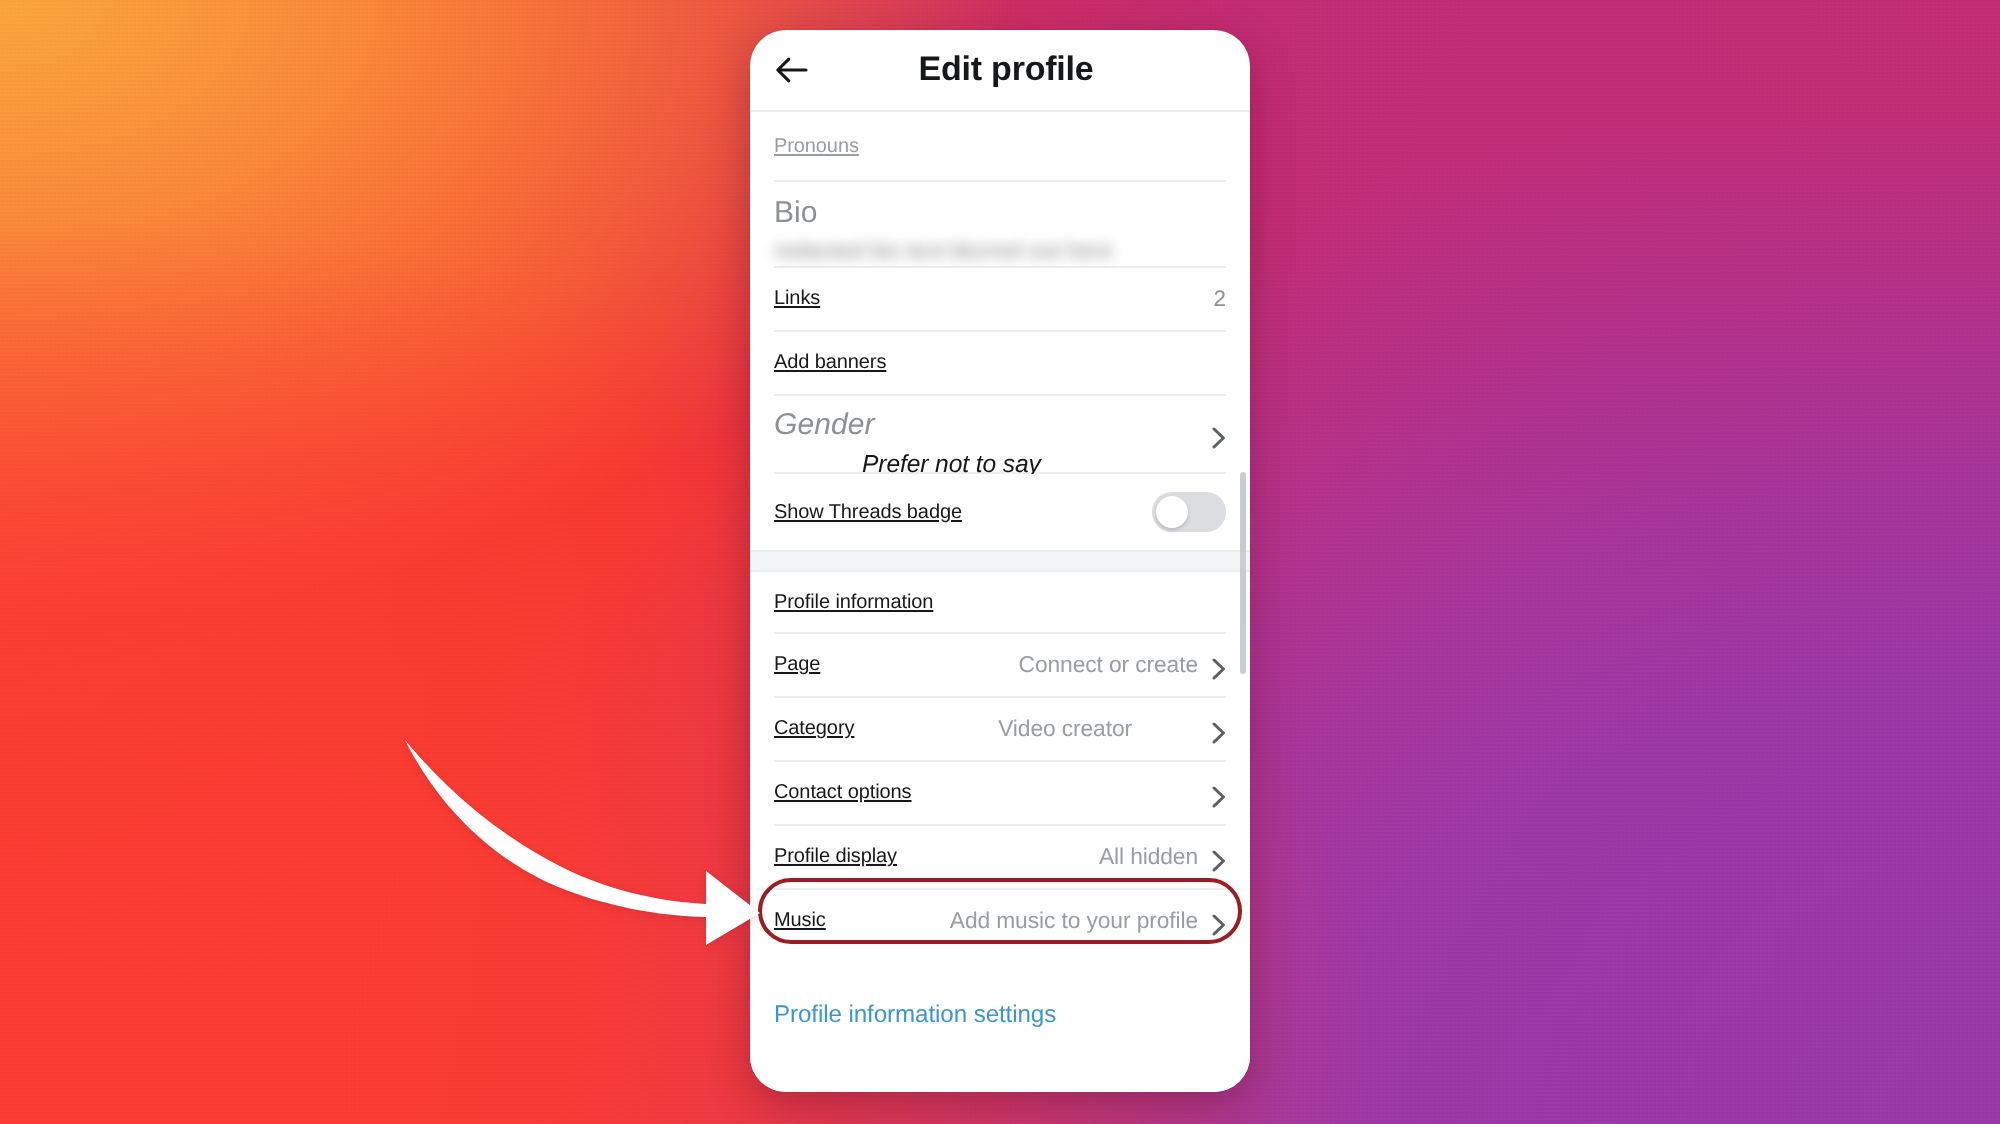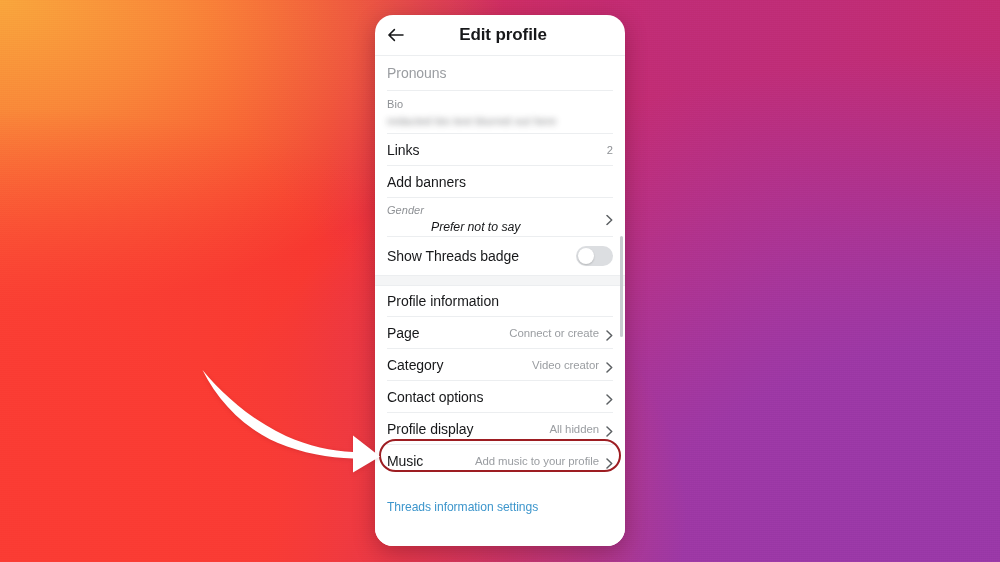--- a/index.html
+++ b/index.html
@@ -91,23 +91,24 @@
   
   .row {
     position: relative;
     display: flex;
     align-items: center;
     padding: 0 12px;
     box-sizing: border-box;
     background: #fff;
   }
   .row .label {
-    font-size: 14px;
+    font-size: 10px;
     color: #17181a;
     letter-spacing: -0.05px;
+    text-decoration: underline;
   }
   .row .label.placeholder {
     color: #9a9da1;
   }
   .row .value {
     margin-left: auto;
     font-size: 11.4px;
     color: #9a9da1;
     letter-spacing: -0.05px;
     white-space: nowrap;
@@ -136,21 +137,21 @@
     border-bottom: 1px solid #eceef0;
   }
 
   
   .field {
     padding: 0 12px;
     box-sizing: border-box;
     position: relative;
   }
   .field .caption {
-    font-size: 11px;
+    font-size: 15px;
     color: #8e9195;
     letter-spacing: 0.05px;
   }
   .field .fvalue {
     font-size: 12.3px;
     color: #17181a;
     letter-spacing: -0.05px;
     margin-left: 44px;
   }
   .field .chev {
@@ -315,21 +316,21 @@
         <span class="label">Page</span>
         <span class="value">Connect or create</span>
         <span class="chev">
           <svg viewBox="0 0 7 11" width="7" height="11" aria-hidden="true">
             <path d="M1 1 L5.7 5.5 L1 10" fill="none" stroke="#5c6063" stroke-width="1.5" stroke-linecap="round" stroke-linejoin="round"></path>
           </svg>
         </span>
       </div>
       <div class="divider"></div>
 
-      <div class="row" style="height:31px;">
+      <div class="row" style="height:31px;gap:33px;">
         <span class="label">Category</span>
         <span class="value">Video creator</span>
         <span class="chev">
           <svg viewBox="0 0 7 11" width="7" height="11" aria-hidden="true">
             <path d="M1 1 L5.7 5.5 L1 10" fill="none" stroke="#5c6063" stroke-width="1.5" stroke-linecap="round" stroke-linejoin="round"></path>
           </svg>
         </span>
       </div>
       <div class="divider"></div>
 
@@ -360,21 +361,21 @@
         <span class="chev">
           <svg viewBox="0 0 7 11" width="7" height="11" aria-hidden="true">
             <path d="M1 1 L5.7 5.5 L1 10" fill="none" stroke="#5c6063" stroke-width="1.5" stroke-linecap="round" stroke-linejoin="round"></path>
           </svg>
         </span>
         <span id="music-highlight"></span>
       </div>
 
       <div style="height:18px;"></div>
       <div class="link-row">
-        <span class="linktext">Threads information settings</span>
+        <span class="linktext">Profile information settings</span>
       </div>
 
       <div id="scrollbar"></div>
     </div>
   </div>
 
   <svg id="arrow" viewBox="0 0 195 115">
     <path d="M12.5 12.0
              C 34 38, 62 62, 96 78
              C 118 88, 142 93, 163 94

